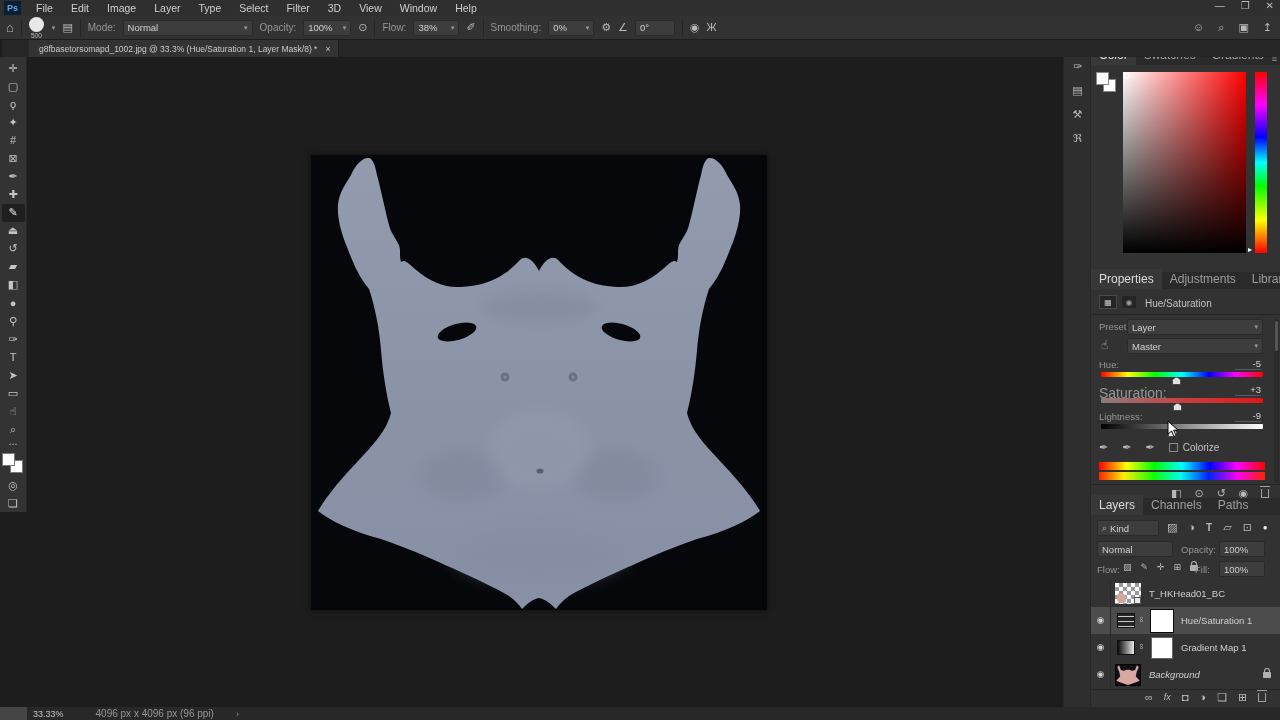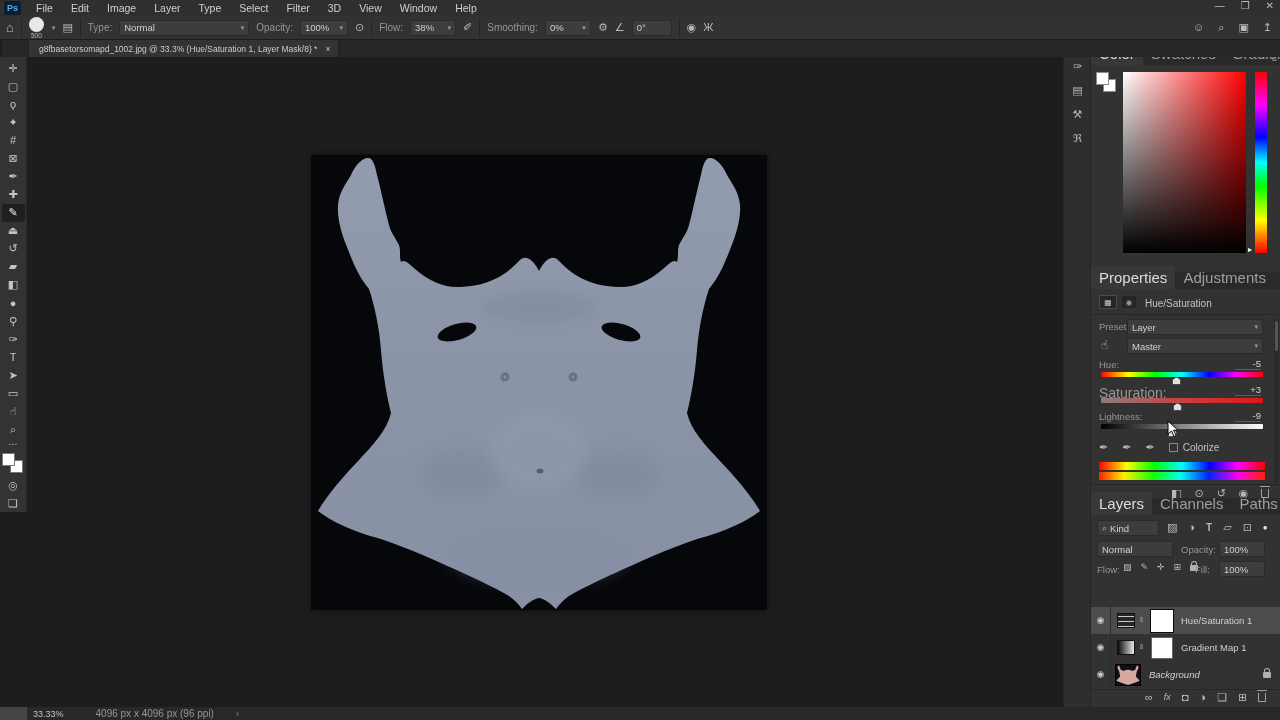--- a/index.html
+++ b/index.html
@@ -38,21 +38,21 @@
   .swatchbig .bg { position:absolute; right:1px; bottom:1px; width:13px; height:13px; background:#fff; border:1px solid #777; }
   
   #pasteboard { left:28px; top:57px; width:1035px; height:650px; background:#1d1d1d; }
   #canvas { position:absolute; left:283px; top:98px; width:456px; height:455px; background:#06070b;
     box-shadow:0 0 6px rgba(0,0,0,.6); }
   
   #panelstrip { left:1063px; top:40px; width:27px; height:667px; background:#2e2e2e; border-left:1px solid #252525; z-index:20; }
   .stripic { width:27px; height:24px; display:flex; align-items:center; justify-content:center; font-size:11px; color:#b5b5b5; }
   #panels { left:1090px; top:40px; width:190px; height:667px; background:#323232; border-left:1px solid #262626; z-index:20; }
   .ptabs { position:absolute; left:0; width:190px; height:17px; background:#2a2a2a; display:flex; align-items:flex-end; }
-  .ptab { font-size:15px; color:#9e9e9e; padding:3px 8px 3px 8px; }
+  .ptab { font-size:12px; color:#9e9e9e; padding:3px 8px 3px 8px; }
   .ptab.active { background:#383838; color:#dcdcdc; }
   .pmenu { position:absolute; right:4px; font-size:9px; color:#9a9a9a; }
   .slider { position:absolute; height:5px; border-radius:1px; }
   .thumb { position:absolute; width:9px; height:8px; background:#e0e0e0; border:1px solid #4a4a4a;
     clip-path:polygon(50% 0,100% 45%,100% 100%,0 100%,0 45%); }
   .valbox { position:absolute; width:26px; text-align:right; font-size:9.5px; color:#d2d2d2;
     border-bottom:1px solid #5c5c5c; }
   .checkbox { display:inline-block; width:9px; height:9px; border:1px solid #8a8a8a; background:transparent; }
   .lock { display:inline-block; width:8px; height:6px; background:#b0b0b0; border-radius:1px; position:relative; }
   .lock::before { content:""; position:absolute; left:1px; top:-4px; width:4px; height:4px;
@@ -106,21 +106,21 @@
   <div class="sep"></div>
   <div style="display:flex;align-items:center;gap:3px">
     <div>
       <div id="brushball"></div>
       <div id="brushsz">500</div>
     </div>
     <span class="caret">▾</span>
   </div>
   <span class="ic">▤</span>
   <div class="sep"></div>
-  <span class="t dim">Type:</span>
+  <span class="t dim">Mode:</span>
   <div class="dd" style="width:130px">
     <span>Normal</span>
     <span class="caret">▾</span>
   </div>
   <span class="t dim">Opacity:</span>
   <div class="dd" style="width:48px">
     <span>100%</span>
     <span class="caret">▾</span>
   </div>
   <span class="ic">⊙</span>
@@ -372,20 +372,28 @@
     <span class="ic" style="font-size:9px">✛</span>
     <span class="ic" style="font-size:9px">⊞</span>
     <span class="lock"></span>
   </div>
   <span class="abs t dim" style="left:104px;top:524px;font-size:9.5px">Fill:</span>
   <div class="dd abs" style="left:128px;top:521px;width:46px">
     <span>100%</span>
     <span class="caret"></span>
   </div>
 
+  <div class="lrow" style="top:540px">
+    <div class="eyec"></div>
+    <div class="checker">
+      <div style="position:absolute;left:2px;bottom:1px;width:9px;height:10px;background:#d8a39c;border-radius:40% 55% 35% 45%"></div>
+      <div style="position:absolute;right:0;bottom:0;width:7px;height:7px;background:#e9e9e9;border:1px solid #555"></div>
+    </div>
+    <span class="lname">T_HKHead01_BC</span>
+  </div>
 
   <div class="lrow" style="top:567px;background:#4c4c4c">
     <div class="eyec">◉</div>
     <div class="adjthumb"></div>
     <span class="chain">∞</span>
     <div class="maskthumb sel"></div>
     <span class="lname">Hue/Saturation 1</span>
   </div>
 
   <div class="lrow" style="top:594px">

